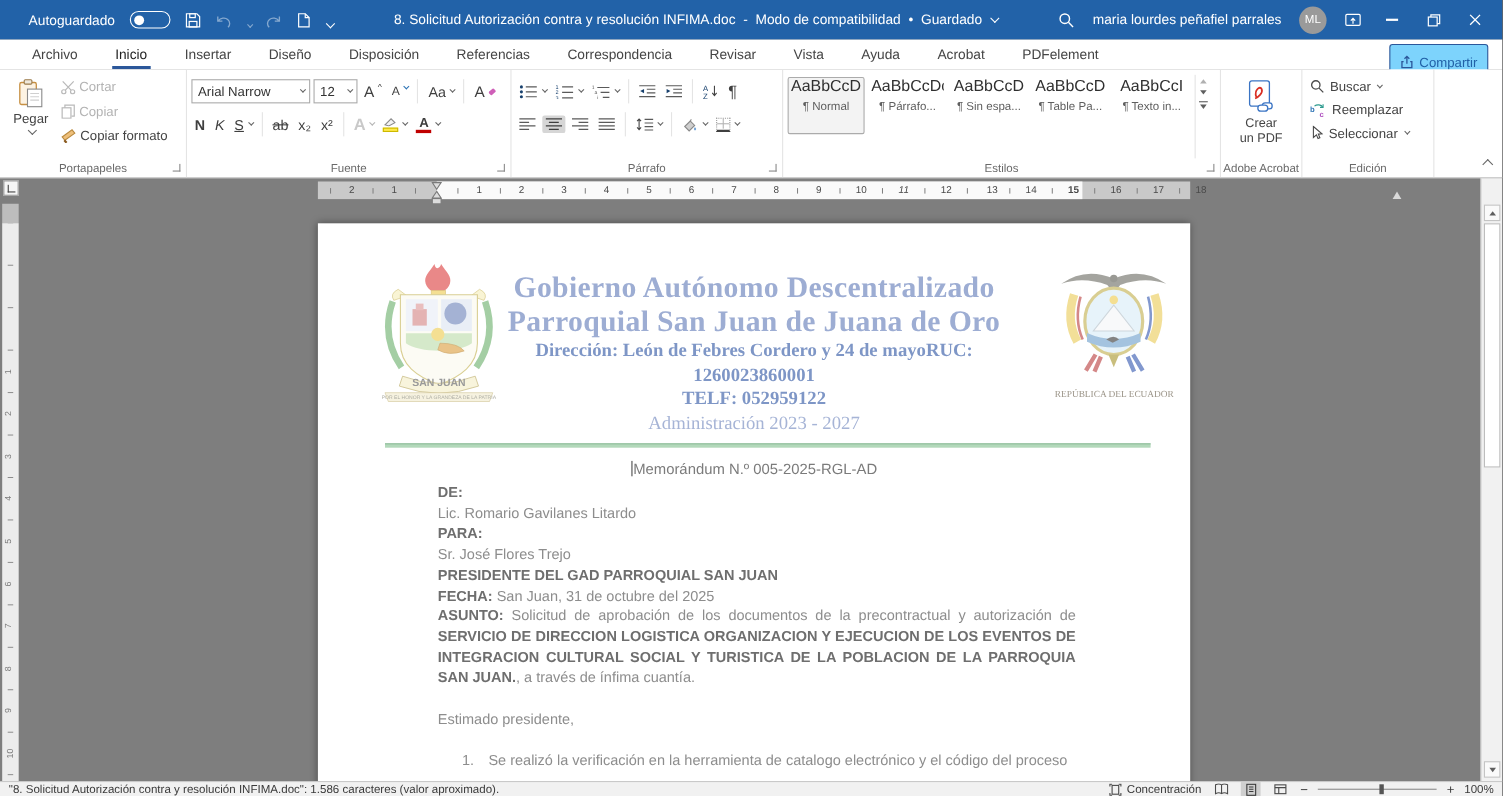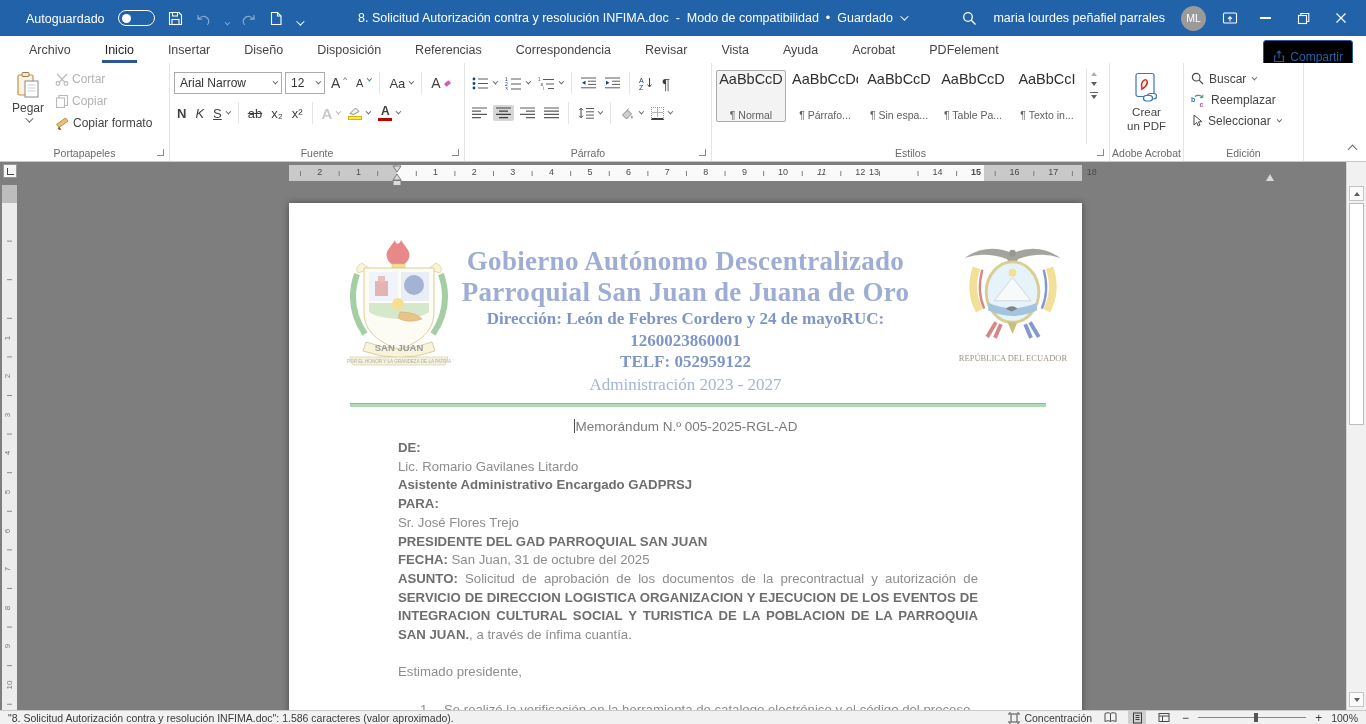--- a/index.html
+++ b/index.html
@@ -26,21 +26,21 @@
   .winbtn{display:inline-flex;align-items:center;justify-content:center;width:22px;height:22px;}
   .minline{display:inline-block;width:11px;height:1.4px;background:#fff;}
 
   
   .tabsrow{position:absolute;left:0;top:36px;width:100%;height:27px;background:#fff;display:flex;align-items:stretch;padding-left:12px;}
   .tabs{display:flex;align-items:stretch;}
   .rtab{padding:0 17px;display:flex;align-items:center;font-size:12.5px;color:#454545;position:relative;cursor:default;}
   .rtab.active{color:#1f1f1f;}
   .rtab.active::after{content:"";position:absolute;left:14px;right:14px;bottom:0;height:3px;background:#2b579a;}
   .share-btn{position:absolute;right:13px;top:4px;height:33px;display:flex;align-items:center;gap:5px;
-             border:1px solid #2b579a;border-radius:3px;background:#000000;color:#2161a7;font-size:12px;padding:0 9px;
+             border:1px solid #2b579a;border-radius:3px;background:#7dd3fc;color:#2161a7;font-size:12px;padding:0 9px;
              font-family:"Liberation Sans",sans-serif;}
 
   
   .ribbon{position:absolute;left:0;top:63px;width:100%;height:99px;background:#fff;border-bottom:1px solid #c9c9c9;display:flex;}
   .grp{position:relative;border-right:1px solid #e4e4e4;padding:5px 4px 17px;flex:none;}
   .grp-label{position:absolute;bottom:2px;left:0;right:0;text-align:center;font-size:10.5px;color:#6a6a6a;}
   .launch{position:absolute;right:5px;bottom:5px;width:7px;height:7px;border-right:1px solid #8a8a8a;border-bottom:1px solid #8a8a8a;}
   .rowline{display:flex;align-items:center;height:30px;gap:3px;}
   .btn{display:inline-flex;align-items:center;gap:3px;padding:2px 3px;border-radius:2px;color:#444;font-size:12px;}
   .btn.disabled{color:#b3b3b3;}
@@ -56,21 +56,21 @@
          font-size:12px;color:#333;padding:0 5px;gap:6px;}
   .combo .chev{color:#666;}
   .glyph{font-size:13px;color:#3f3f3f;}
   .stack{display:inline-flex;flex-direction:column;align-items:center;gap:1px;line-height:1;}
   .cbar{width:14px;height:3.5px;}
 
   .grp-para{width:247px;}
   .grp-styles{width:398px;display:flex;}
   .styles-gallery{display:flex;gap:4px;padding-top:2px;}
   .style-card{width:70px;height:52px;border:1px solid transparent;border-radius:2px;display:flex;flex-direction:column;align-items:center;
-              justify-content:space-between;gap:4px;}
+              justify-content:flex-start;gap:4px;}
   .style-card.sel{border-color:#ababab;background:#f3f3f3;}
   .style-sample{font-size:14.5px;color:#2f2f2f;white-space:nowrap;overflow:hidden;max-width:66px;}
   .style-name{font-size:10.5px;color:#5f5f5f;white-space:nowrap;overflow:hidden;max-width:66px;}
   .style-scroll{width:15px;margin-left:4px;border-left:1px solid #e4e4e4;display:flex;flex-direction:column;align-items:center;
                 justify-content:flex-start;gap:6px;padding-top:4px;}
   .tri-up{width:0;height:0;border-left:3.5px solid transparent;border-right:3.5px solid transparent;border-bottom:4.5px solid #b0b0b0;}
   .tri-down{width:0;height:0;border-left:3.5px solid transparent;border-right:3.5px solid transparent;border-top:4.5px solid #5f5f5f;}
   .more-bar{width:8px;height:1.4px;background:#5f5f5f;margin-bottom:1.5px;}
 
   .grp-edit{width:120px;}
@@ -553,21 +553,21 @@
           <span class="rnum" style="left: 223.8px;">3</span>
           <span class="rnum" style="left: 262.4px;">4</span>
           <span class="rnum" style="left: 301px;">5</span>
           <span class="rnum" style="left: 339.6px;">6</span>
           <span class="rnum" style="left: 378.2px;">7</span>
           <span class="rnum" style="left: 416.8px;">8</span>
           <span class="rnum" style="left: 455.4px;">9</span>
           <span class="rnum" style="left: 494px;">10</span>
           <span class="rnum" style="left: 532.6px; font-style: italic;">11</span>
           <span class="rnum" style="left: 571.2px;">12</span>
-          <span class="rnum" style="left: 585px;">13</span>
+          <span class="rnum" style="left: 613px;">13</span>
           <span class="rnum" style="left: 648.4px;">14</span>
           <span class="rnum" style="left: 687px; font-weight: bold;">15</span>
           <span class="rnum" style="left: 725.6px;">16</span>
           <span class="rnum" style="left: 764.2px;">17</span>
           <span class="rnum" style="left: 802.8px;">18</span>
           <span class="rnum" style="left: 69.4px;">1</span>
           <span class="rnum" style="left: 30.8px;">2</span>
         </div>
       <span class="ind-first">
         <svg width="10" height="22" viewBox="0 0 10 22">
@@ -646,21 +646,20 @@
         <div class="hdr-addr">TELF: 052959122</div>
         <div class="hdr-admin">Administración 2023 - 2027</div>
       </div>
       <div class="green-rule"></div>
 
       <div class="memo-title"><span class="caret"></span><span>Memorándum N.º 005-2025-RGL-AD</span></div>
 
       <div class="doc-body">
         <p class="b">DE:</p>
         <p>Lic. Romario Gavilanes Litardo</p>
-        <p class="b">Asistente Administrativo Encargado GADPRSJ</p>
         <p class="b">PARA:</p>
         <p>Sr. José Flores Trejo</p>
         <p class="b">PRESIDENTE DEL GAD PARROQUIAL SAN JUAN</p>
         <p><span class="b">FECHA:</span> <span>San Juan, 31 de octubre del 2025</span></p>
         <p class="just"><span class="b">ASUNTO:</span> <span>Solicitud de aprobación de los documentos de la precontractual y autorización de</span> <span class="b">SERVICIO DE DIRECCION LOGISTICA ORGANIZACION Y EJECUCION DE LOS EVENTOS DE INTEGRACION CULTURAL SOCIAL Y TURISTICA DE LA POBLACION DE LA PARROQUIA SAN JUAN.</span><span>, a través de ínfima cuantía.</span></p>
         <p class="gap">Estimado presidente,</p>
         <p class="gap listp"><span class="num">1.</span><span>Se realizó la verificación en la herramienta de catalogo electrónico y el código del proceso</span></p>
       </div>
     </div>
   </div>

